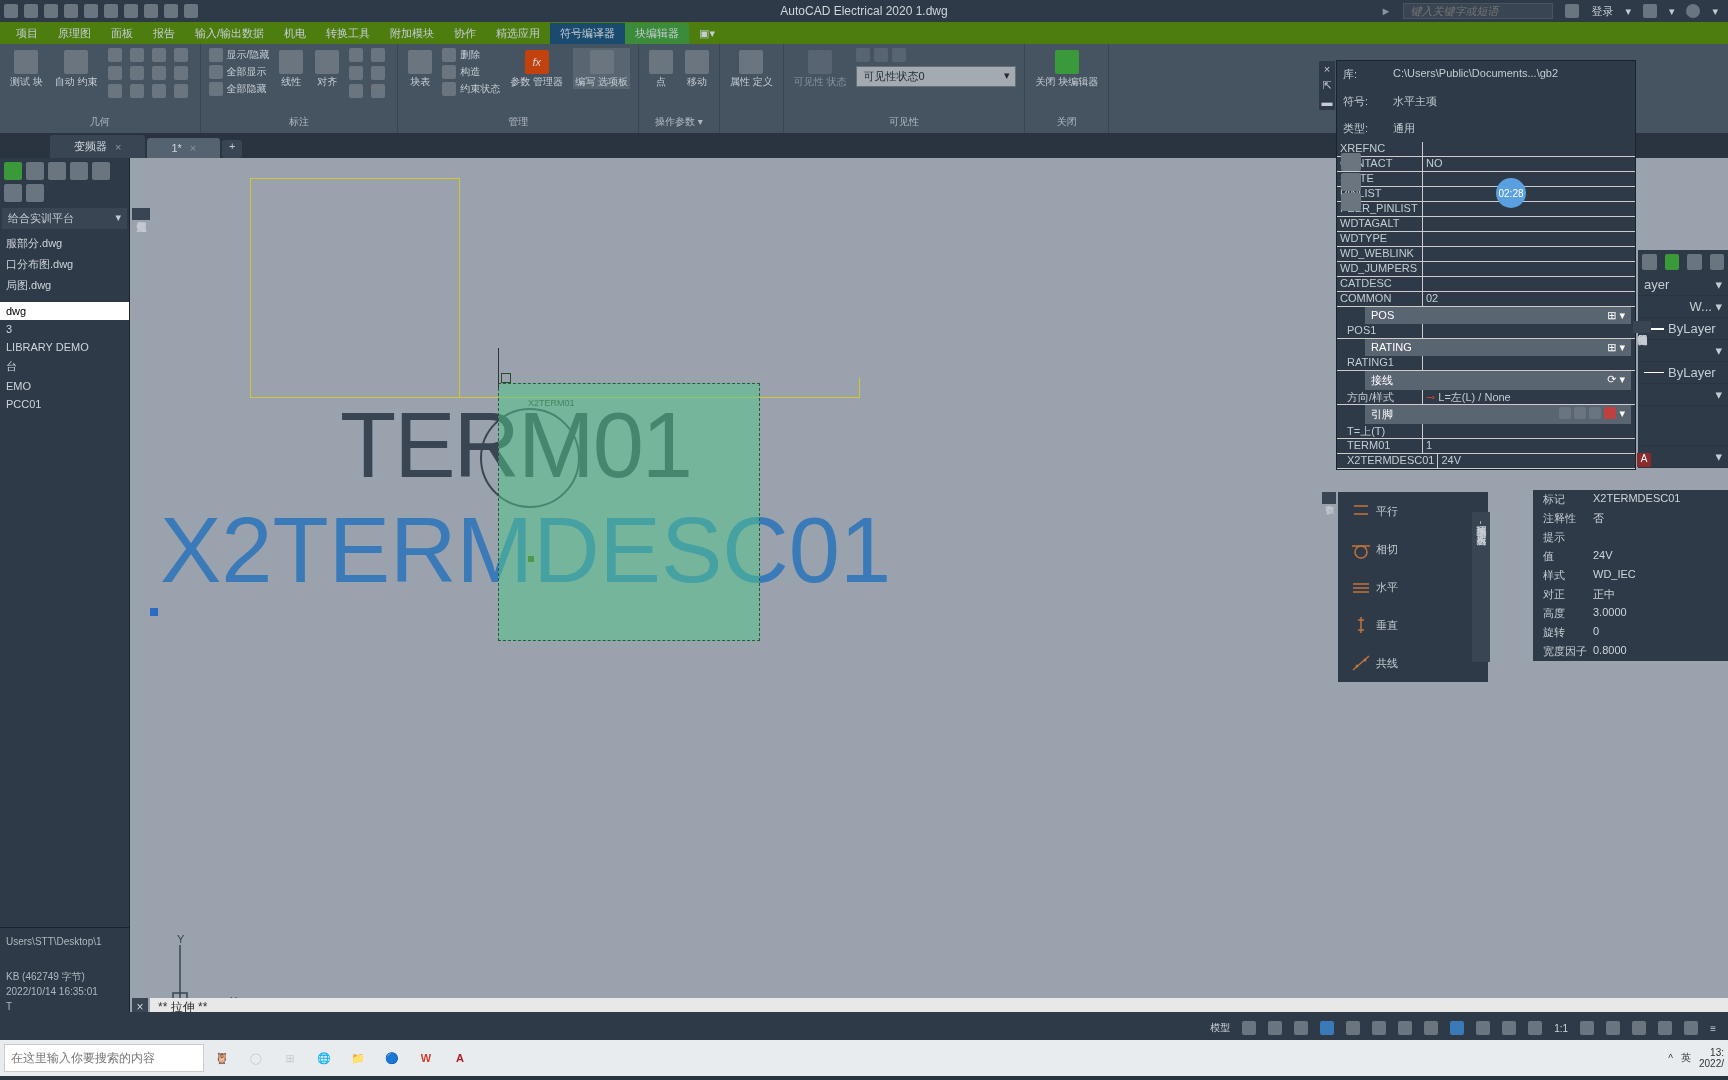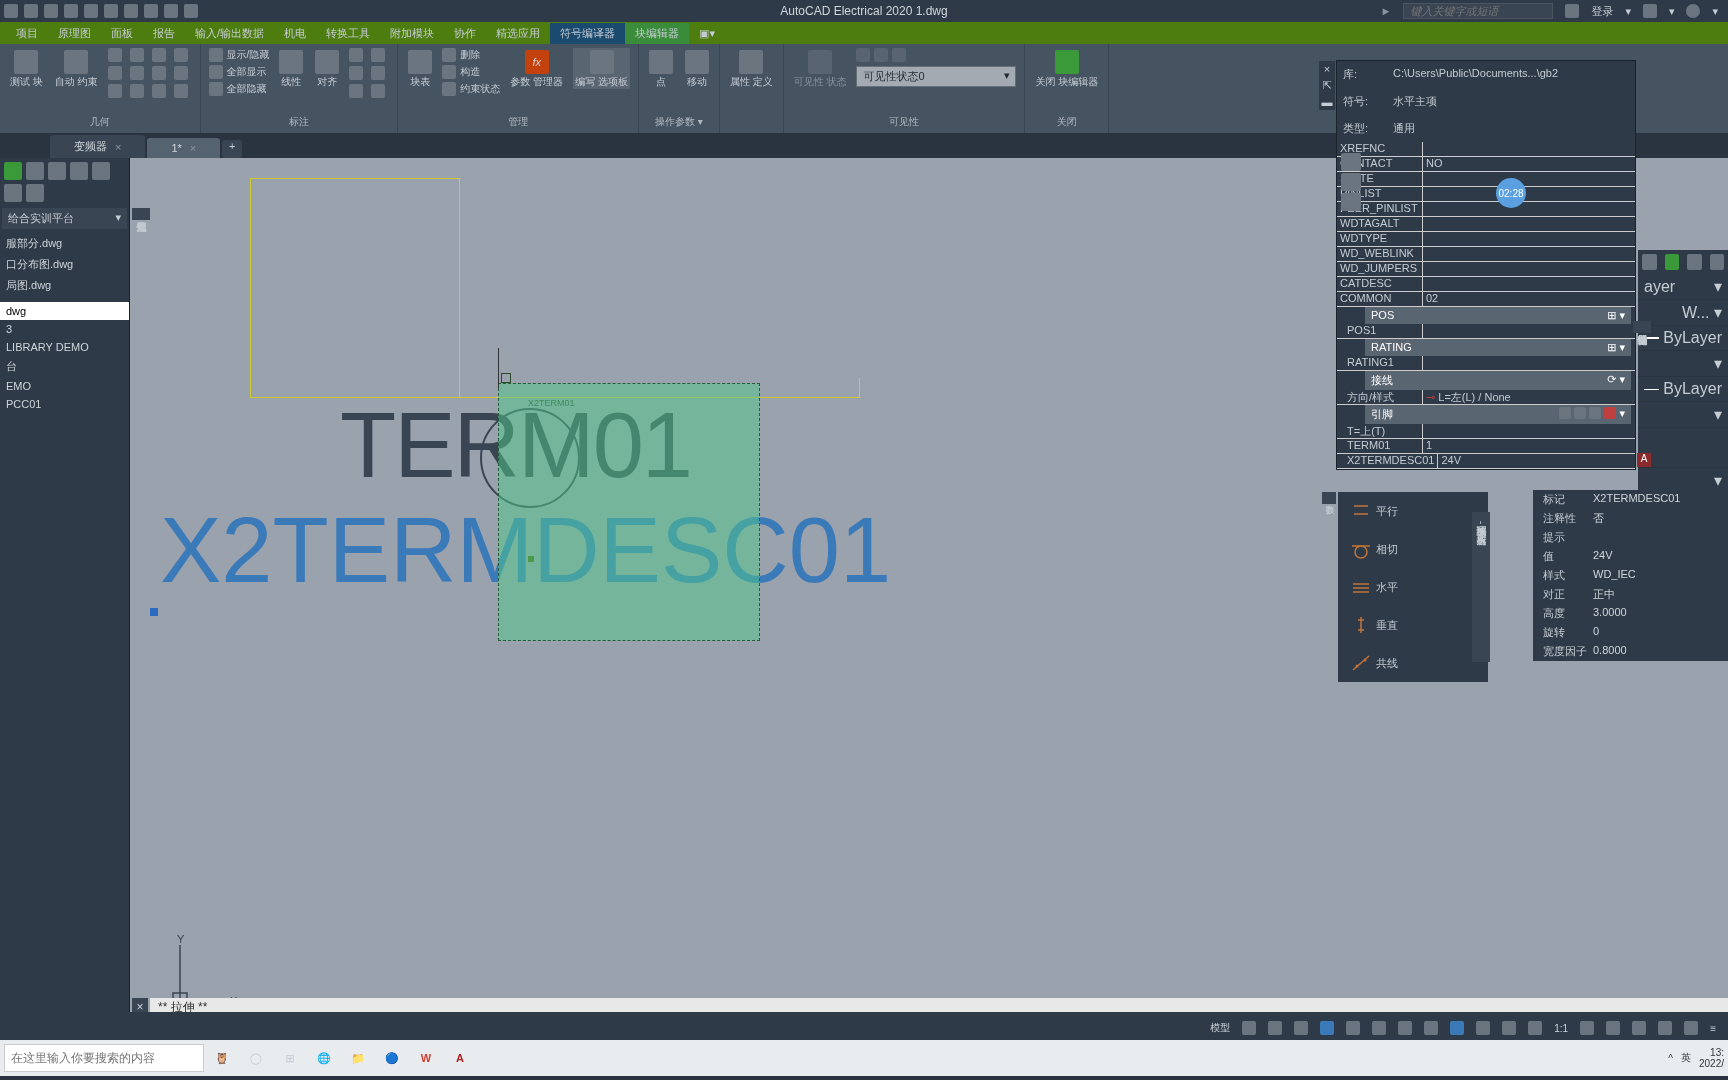--- a/index.html
+++ b/index.html
@@ -60,21 +60,21 @@
 .canvas-text2 { position: absolute; font-family: "Arial Narrow", sans-serif; font-size: 92px; font-weight: 100; color: #3a7ab8; letter-spacing: 0; }
 .canvas-circle { position: absolute; width: 100px; height: 100px; border: 2px solid #3a4553; border-radius: 50%; }
 .panel1-header { padding: 6px; font-size: 11px; display: flex; }
 .panel1-header .lbl { width: 50px; }
 .attr-row { display: flex; border-bottom: 1px solid #ccc; height: 15px; }
 .attr-key { flex: 0 0 86px; padding: 0 3px; border-right: 1px solid #ccc; }
 .attr-val { flex: 1; padding: 0 3px; }
 .section-hdr { background: #5a6572; color: #fff; padding: 2px 6px; font-size: 11px; display: flex; justify-content: space-between; margin: 0 4px 0 28px; }
 .small-palette { position: absolute; left: 4px; top: 92px; width: 22px; display: flex; flex-direction: column; gap: 2px; }
 .small-palette span { width: 20px; height: 18px; display: inline-block; }
-.p2-row { padding: 3px 6px; font-size: 16px; border-bottom: 1px solid #2a3340; display: flex; align-items: center; gap: 4px; }
+.p2-row { padding: 3px 6px; font-size: 13px; border-bottom: 1px solid #2a3340; display: flex; align-items: center; gap: 4px; }
 .p2-top { display: flex; gap: 8px; padding: 4px; }
 .p2-top span { width: 16px; height: 16px; display: inline-block; }
 
 
 .draw-palette { position: absolute; right: 240px; top: 492px; width: 150px; background: #2e3a47; }
 .draw-item { display: flex; align-items: center; gap: 4px; padding: 8px 12px; font-size: 11px; }
 .draw-item .ico { width: 22px; height: 22px; display: flex; align-items: center; justify-content: center; }
 .draw-palette-side2 { position: absolute; left: -16px; top: 0; width: 14px; writing-mode: vertical-rl; font-size: 9px; text-align: center; background: #3a4553; padding: 6px 0; }
 
 
@@ -343,20 +343,27 @@
       <div class="tree-item">局图.dwg</div>
       <div class="tree-item"></div>
       <div class="tree-item sel">dwg</div>
       <div class="tree-item">3</div>
       <div class="tree-item"> LIBRARY DEMO</div>
       <div class="tree-item">台</div>
       <div class="tree-item">EMO</div>
       <div class="tree-item">PCC01</div>
     </div>
     <div style="height:1px;background:#1a222c"></div>
+    <div class="left-details">
+      <div>Users\STT\Desktop\1</div>
+      <div style="height:20px"></div>
+      <div>KB (462749 字节)</div>
+      <div>2022/10/14 16:35:01</div>
+      <div>T</div>
+    </div>
   </div>
 
   <div class="canvas-wrap">
     <div class="side-tab" style="left:2px;top:50px">位置代号规则</div>
     <div class="canvas-content">
       <div class="yellow-rect" style="left:100px;top:20px;width:210px;height:220px"></div>
       <div class="yellow-rect" style="left:100px;top:220px;width:610px;height:20px;border-top:none"></div>
       <div class="canvas-circle" style="left:330px;top:250px"></div>
       <div class="canvas-text1" style="left:190px;top:235px">TERM01</div>
       <div class="canvas-text2" style="left:10px;top:340px">X2TERMDESC01</div>

